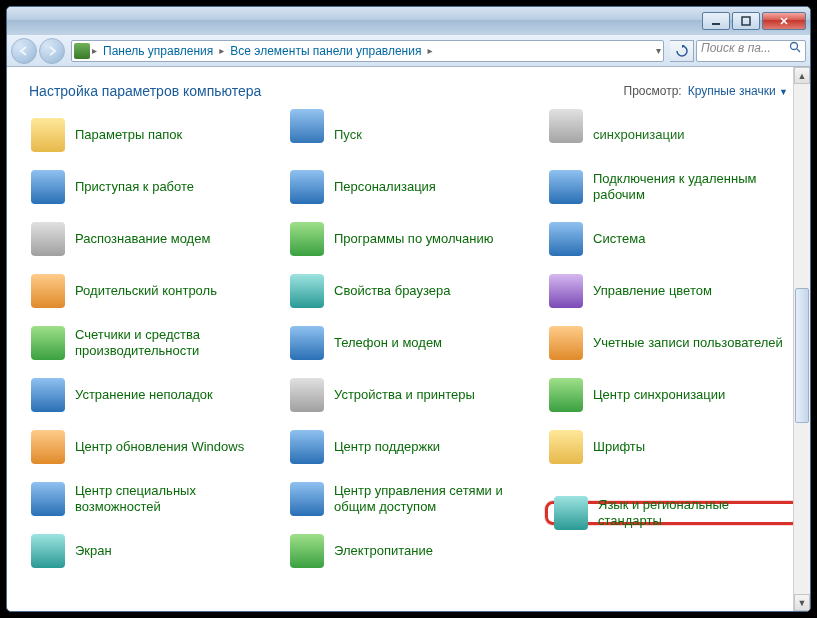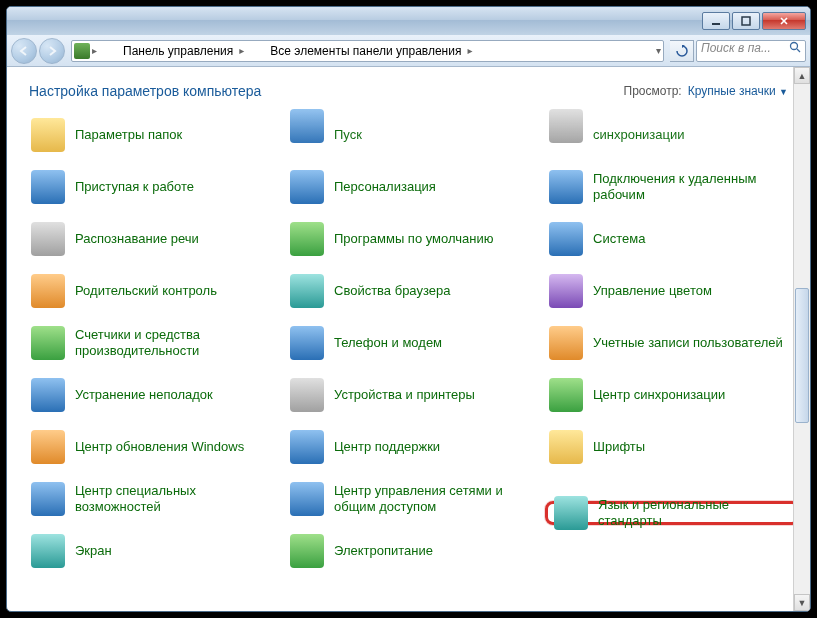--- a/index.html
+++ b/index.html
@@ -81,22 +81,21 @@
     display: flex;
     align-items: center;
     padding: 0 2px;
     font-size: 12px;
     margin: 0 4px;
     overflow: hidden;
   }
   .addr .crumb {
     padding: 0 6px;
     white-space: nowrap;
-    color: #000000;
-    margin-left: 20px;
+    color: #0369a1;
   }
   .addr .sep {
     color: #666;
     font-size: 10px;
   }
   .addr-icon {
     width: 16px; height: 16px;
     background: linear-gradient(#6fb25a,#3a7a2a);
     border-radius: 2px;
     margin-right: 2px;
@@ -297,21 +296,21 @@
       <div class="item">
         <div class="ico ic-blue"></div>
         <div class="lbl">Персонализация</div>
       </div>
       <div class="item">
         <div class="ico ic-blue"></div>
         <div class="lbl">Подключения к удаленным рабочим</div>
       </div>
       <div class="item">
         <div class="ico ic-gray"></div>
-        <div class="lbl">Распознавание речи</div>
+        <div class="lbl">Распознавание модем</div>
       </div>
       <div class="item">
         <div class="ico ic-green"></div>
         <div class="lbl">Программы по умолчанию</div>
       </div>
       <div class="item">
         <div class="ico ic-blue"></div>
         <div class="lbl">Система</div>
       </div>
       <div class="item">

